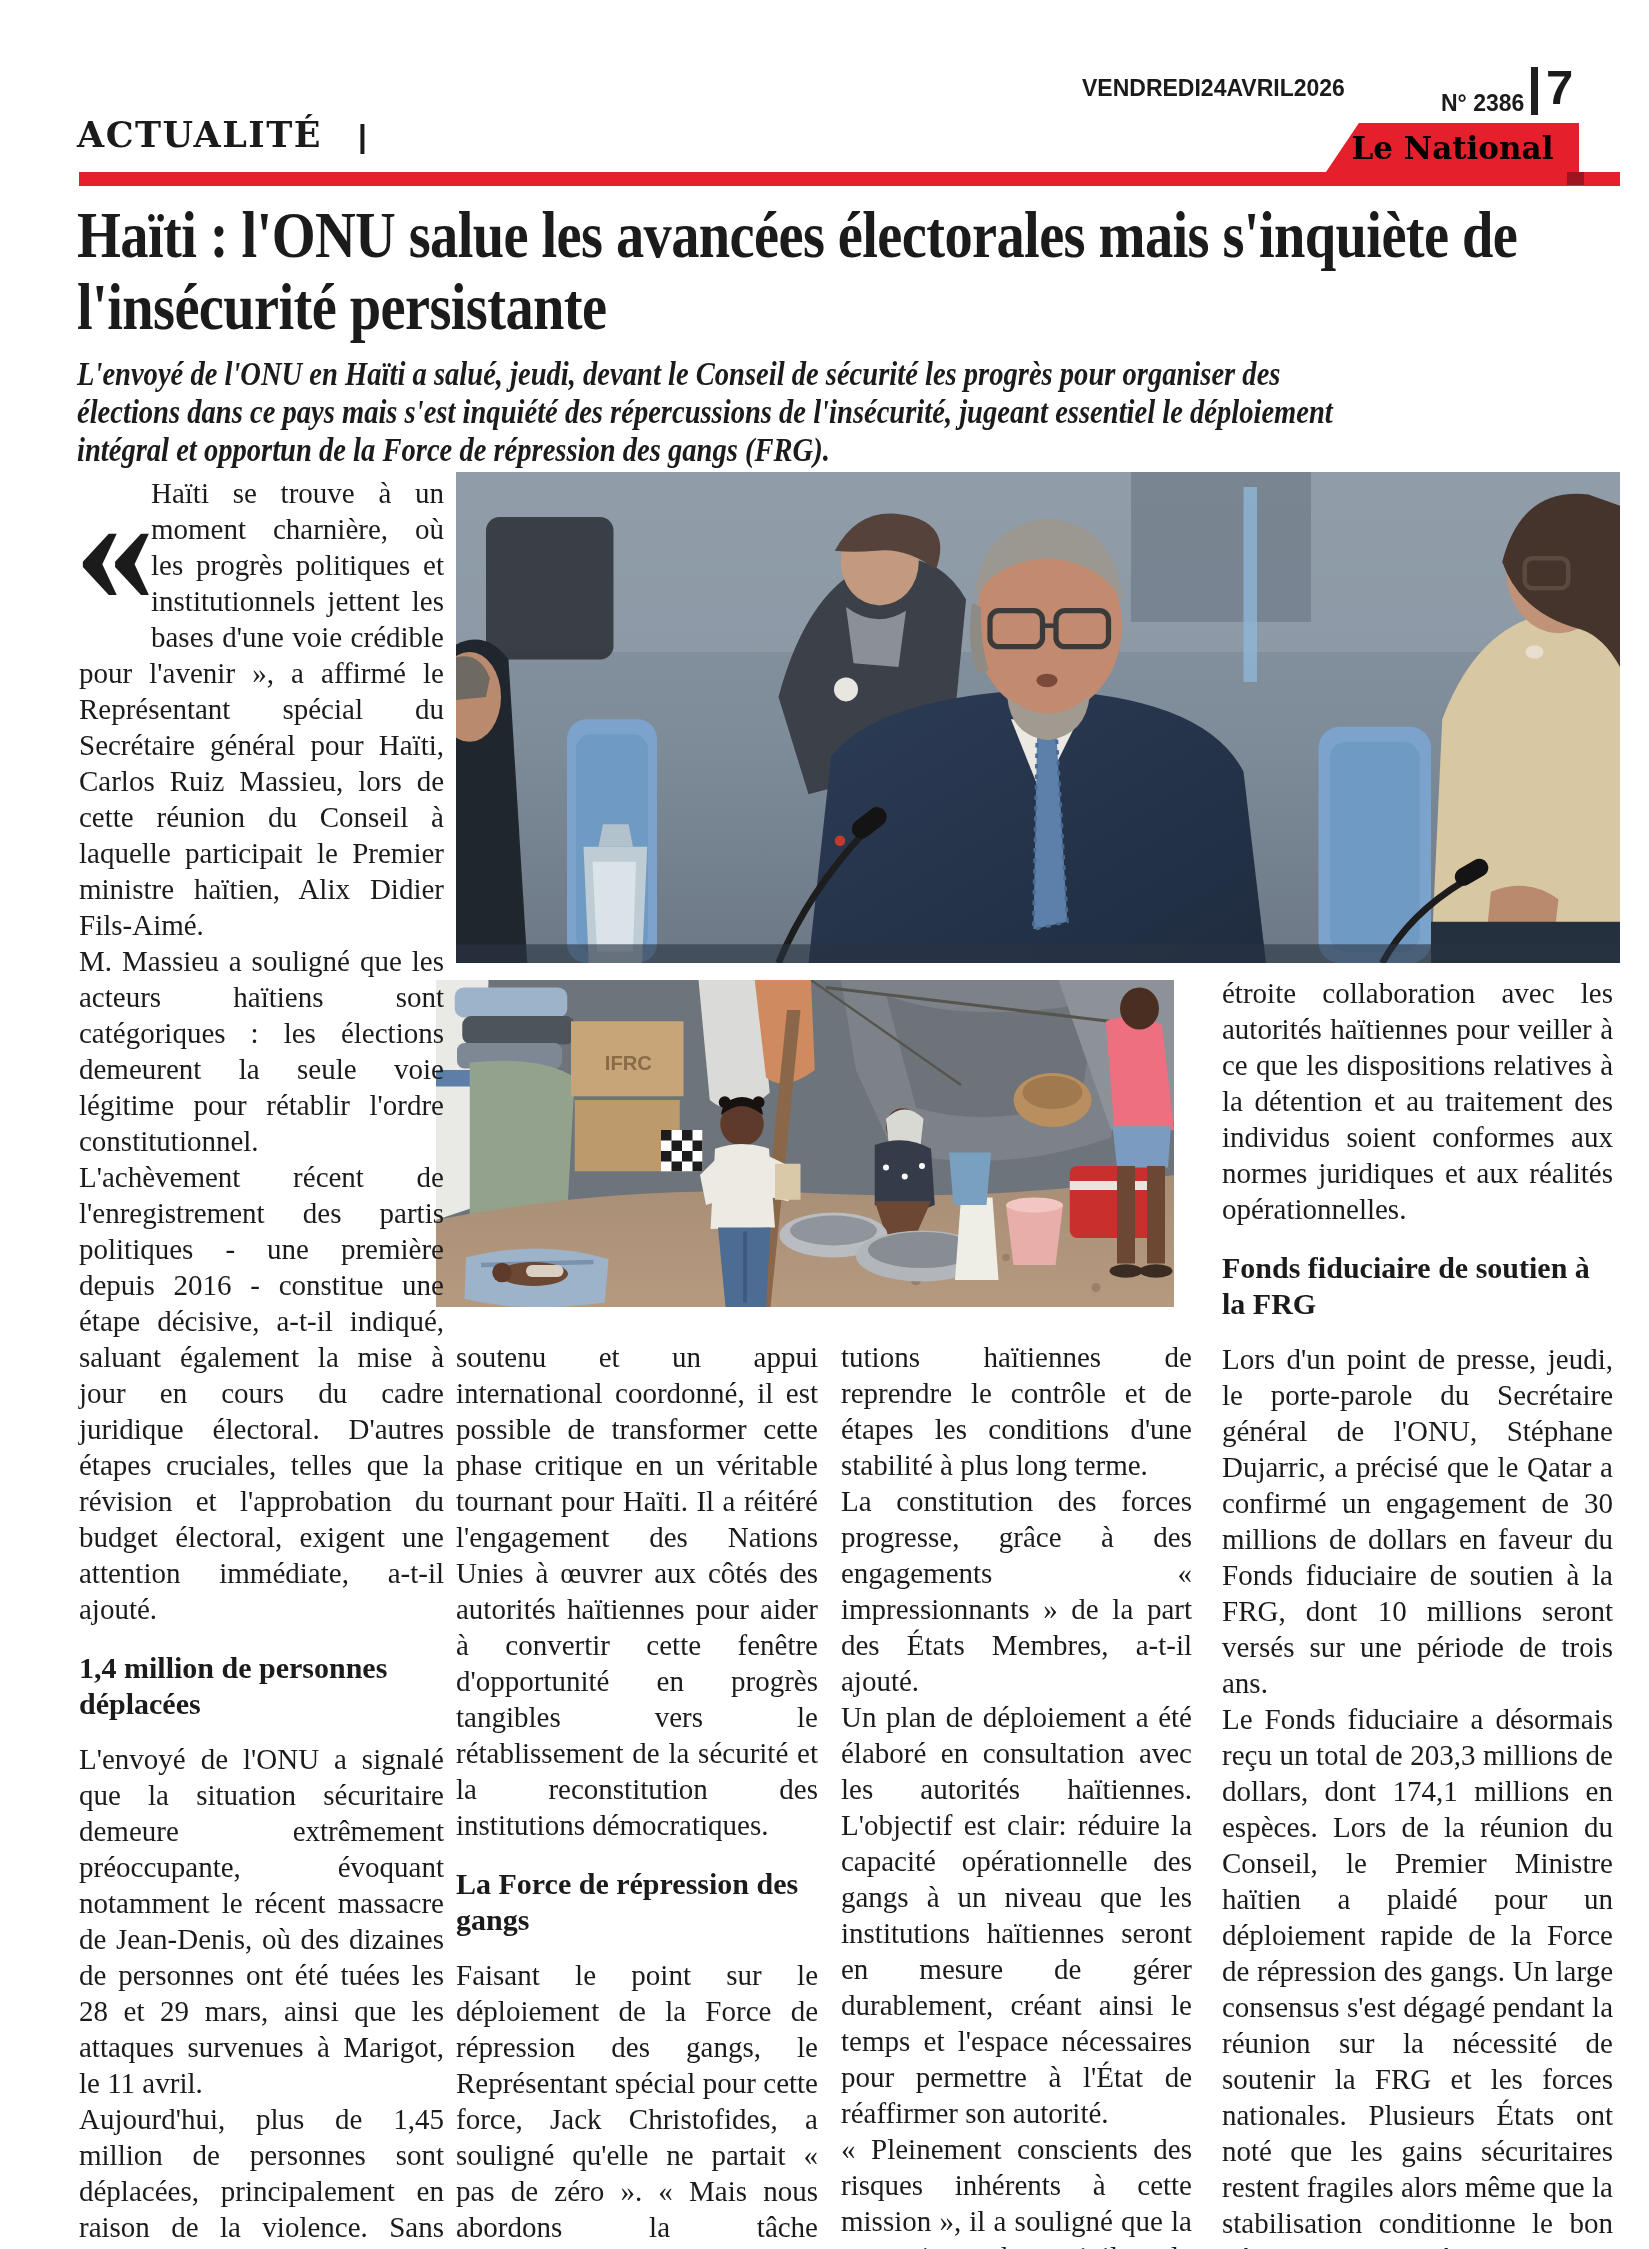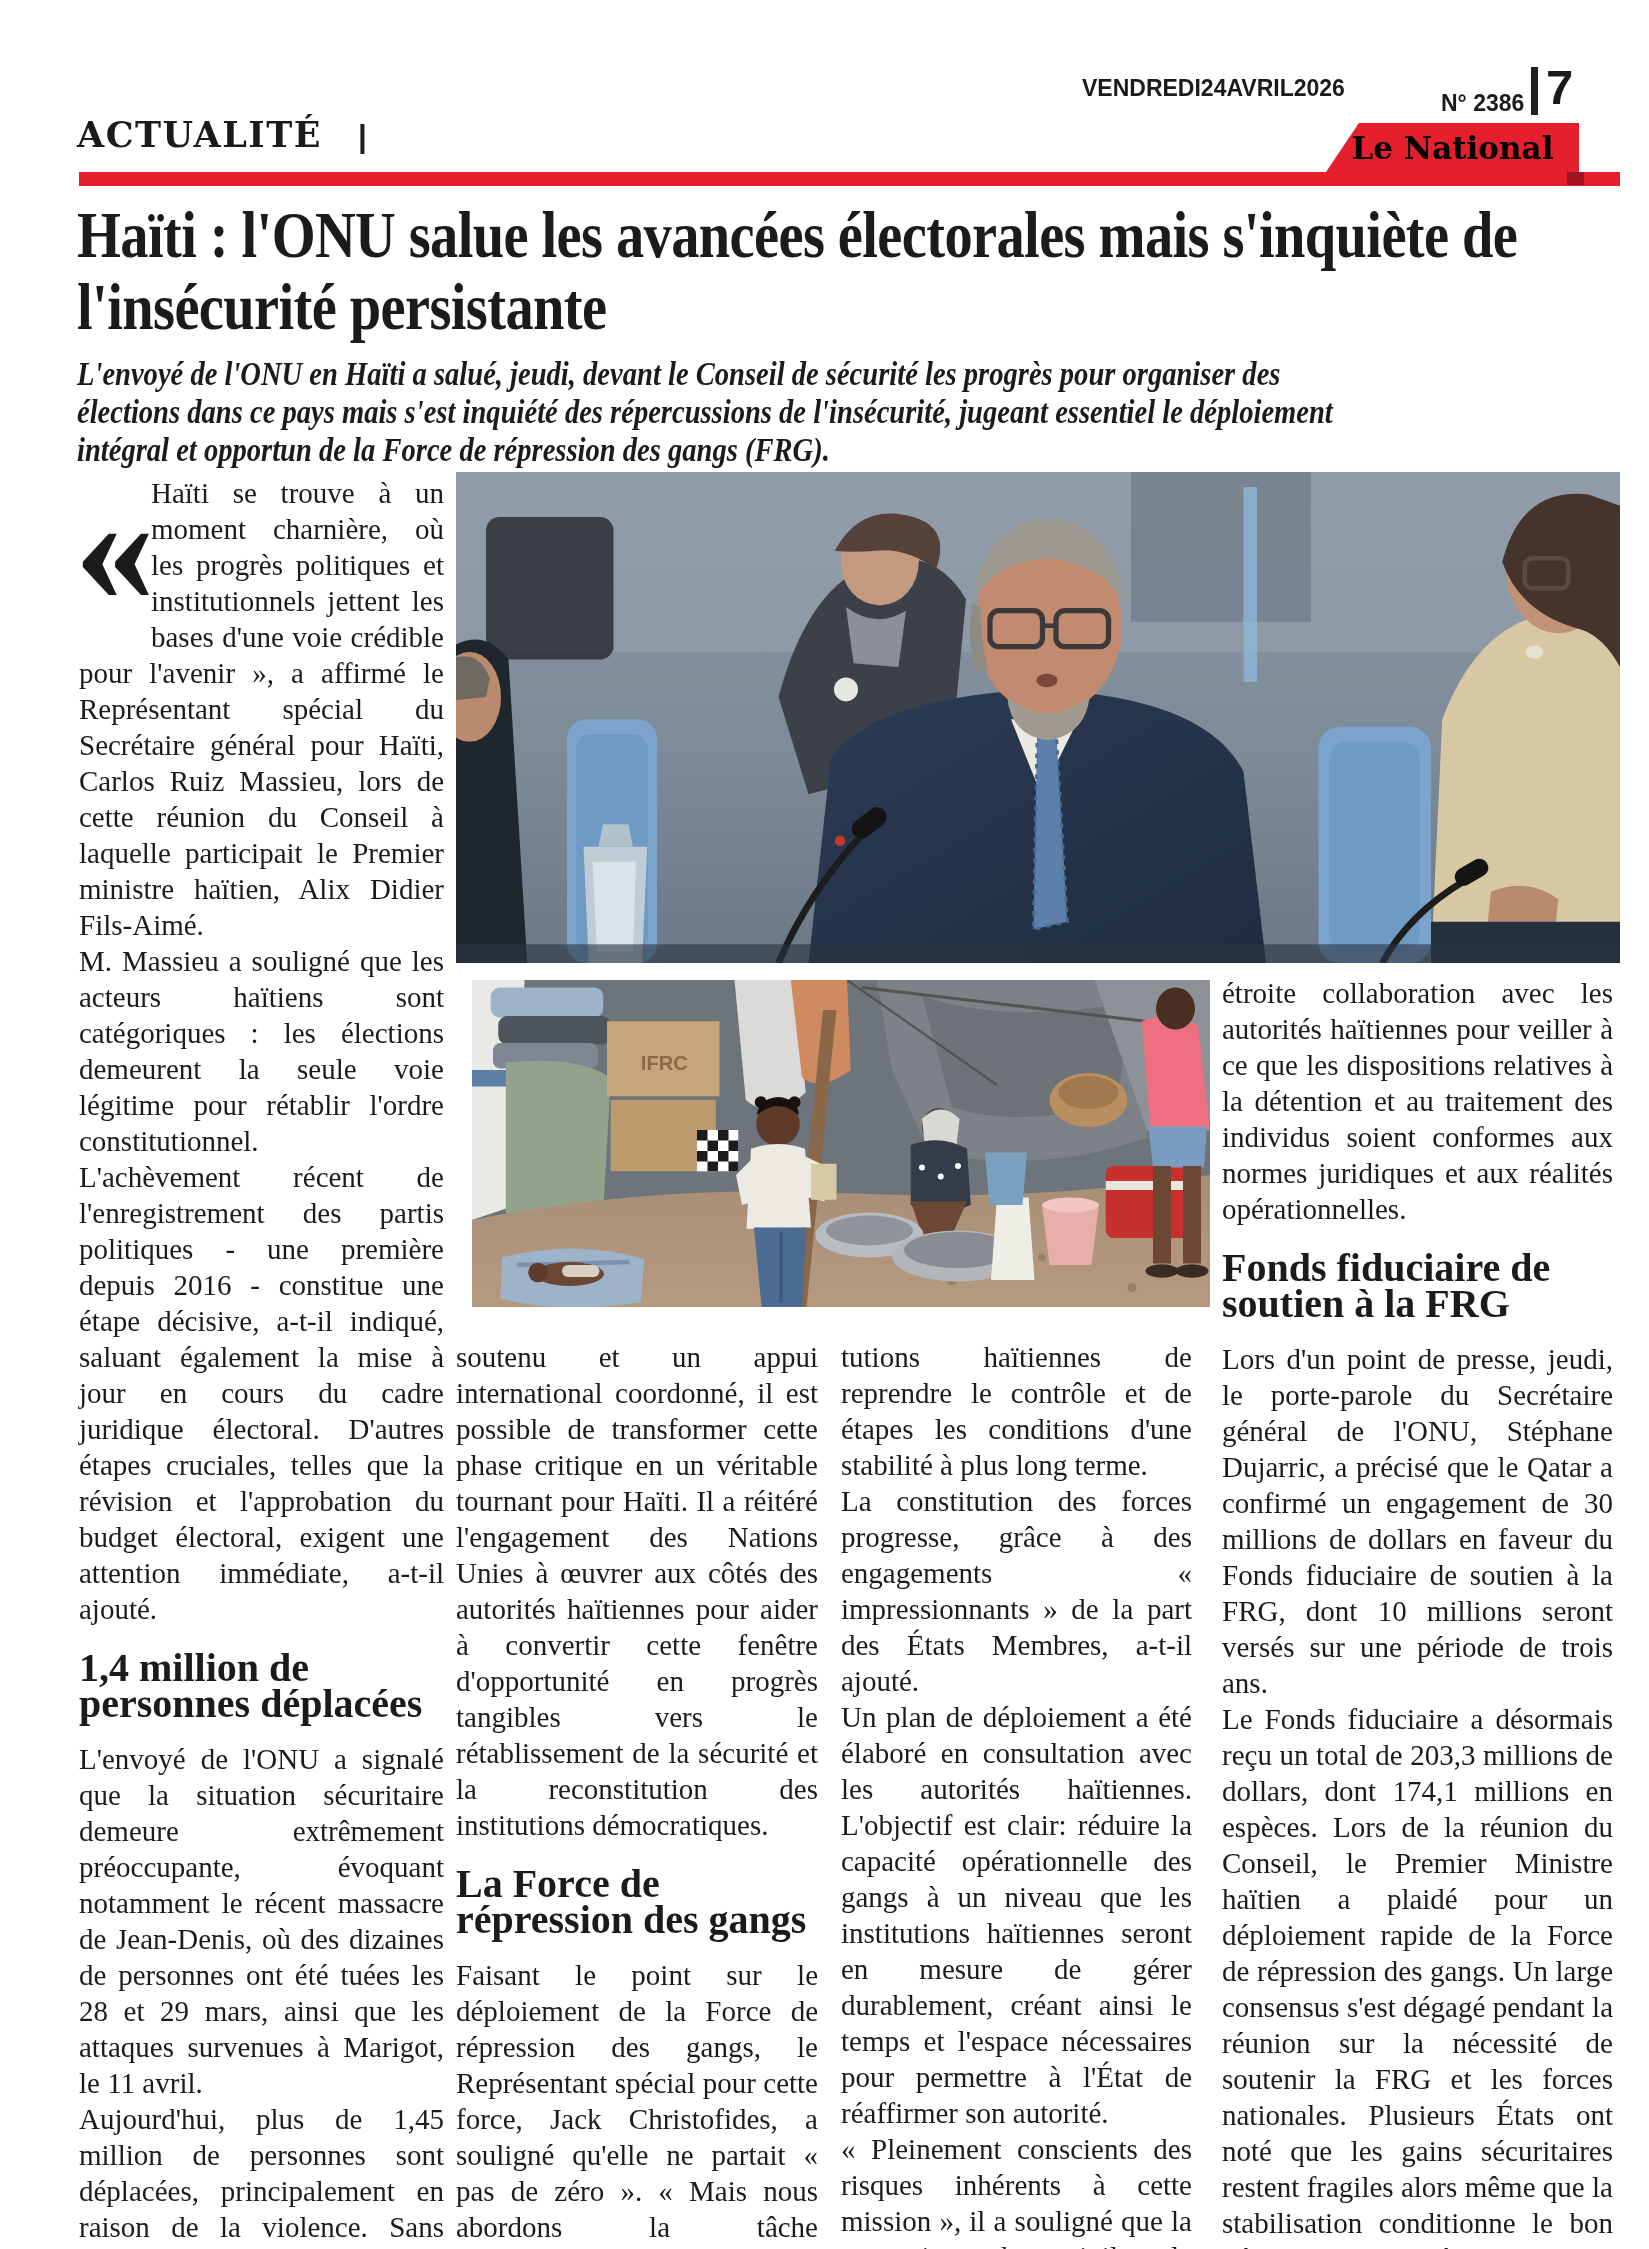--- a/index.html
+++ b/index.html
@@ -52,26 +52,26 @@
   }
   .lede{
     position:absolute;left:77px;top:355px;width:1845px;
     transform:scaleX(0.84);transform-origin:left top;
     font-weight:bold;font-style:italic;font-size:34px;line-height:38px;
   }
   
   .photo{position:absolute;overflow:hidden;}
   .photo svg{width:100%;height:100%;display:block;}
   .photo1{left:456px;top:472px;width:1164px;height:491px;}
-  .photo2{left:472px;top:980px;width:738px;height:327px;}
+  .photo2{left:436px;top:980px;width:738px;height:327px;}
   
   .col{position:absolute;text-align:justify;font-size:29px;line-height:36px;}
   .col p.para{margin:0;}
   .subhead{
-    font-size:40px;line-height:36px;font-weight:bold;text-align:left;
+    font-size:30px;line-height:36px;font-weight:bold;text-align:left;
     margin:22.5px 0 19.5px 0;
   }
   #col1{left:79px;top:475px;width:365px;}
   #col2{left:456px;top:1339px;width:362px;}
   #col3{left:841px;top:1339px;width:351px;}
   #col4{left:1222px;top:975px;width:391px;}
   .bigquote{
     float:left;width:72px;height:144px;
     font-size:161px;line-height:139px;font-weight:bold;
     letter-spacing:-4.5px;text-indent:-4.5px;margin-top:3px;

